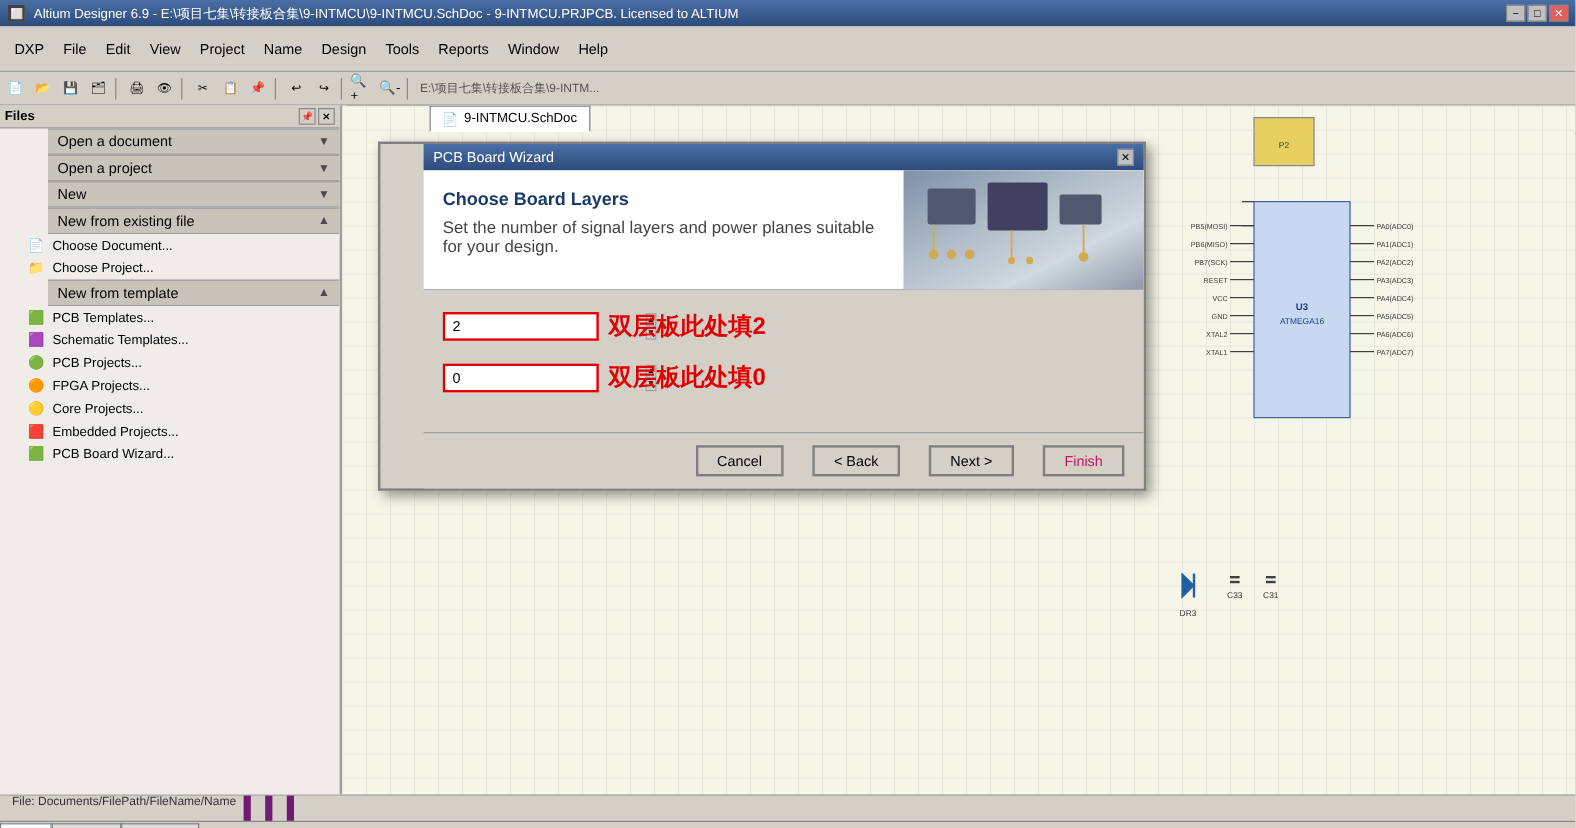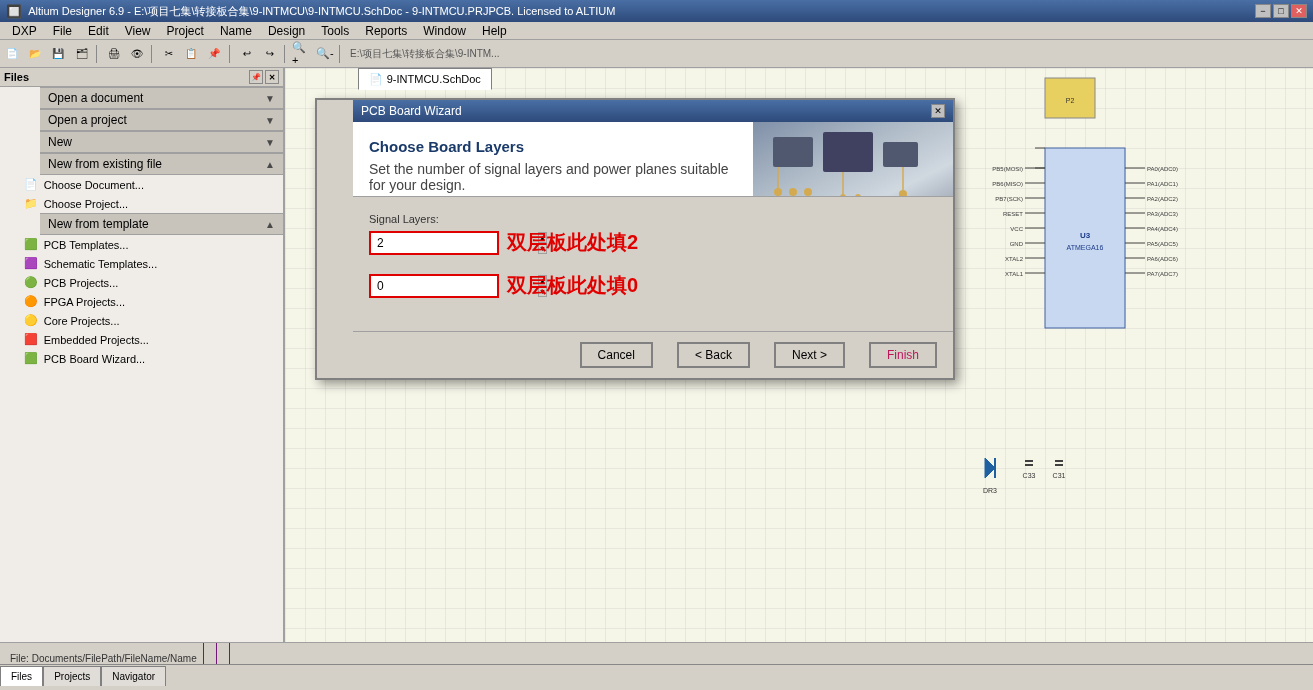--- a/index.html
+++ b/index.html
@@ -22,21 +22,21 @@
       background: #c0c0c0;
       border: 1px solid #888;
       font-size: 9px;
       display: flex; align-items: center; justify-content: center;
       cursor: pointer;
       color: black;
     }
 
     
     .menu-bar {
-      height: 18px;
+      height: 38px;
       background: #d4d0c8;
       border-bottom: 1px solid #a0a0a0;
       display: flex;
       align-items: center;
       padding: 0 4px;
       font-size: 12px;
     }
     .menu-item {
       padding: 2px 8px;
       cursor: pointer;
@@ -191,21 +191,21 @@
       font-size: 9px;
       display: flex; align-items: center; justify-content: center;
       cursor: pointer; color: black;
     }
     .wizard-content {
       display: flex;
       flex-direction: column;
     }
     .wizard-top {
       display: flex;
-      height: 75px;
+      height: 100px;
       background: white;
       border-bottom: 1px solid #a0a0a0;
     }
     .wizard-header-text {
       flex: 1;
       padding: 16px;
     }
     .wizard-header-title {
       font-size: 15px;
       font-weight: bold;
@@ -303,23 +303,23 @@
       background: #d4d0c8;
       border-top: 1px solid #a0a0a0;
       display: flex;
       align-items: center;
       padding: 0 4px;
       font-size: 10px;
       color: #333;
     }
     .status-item {
       padding: 0 6px;
-      border-right: 1px solid #701a75;
+      border-right: 6px solid #701a75;
       height: 100%;
-      display: flex; align-items: flex-end;
+      display: flex; align-items: flex-start;
     }
 
     
     .bottom-tabs {
       height: 22px;
       background: #d4d0c8;
       border-top: 1px solid #888;
       display: flex;
       align-items: center;
     }
@@ -590,21 +590,20 @@
                   <line x1="25" y1="66" x2="25" y2="45" stroke="#d4aa50" stroke-width="1.5"></line>
                   <line x1="90" y1="72" x2="90" y2="50" stroke="#d4aa50" stroke-width="1.5"></line>
                   <line x1="150" y1="68" x2="150" y2="45" stroke="#d4aa50" stroke-width="1.5"></line>
                 </svg>
               </div>
             </div>
 
             <div class="wizard-body">
 
               <div class="form-group">
-                <div class="form-label">Signal Layers:</div>
                 <div class="form-row">
                   <div class="spinbox-container">
                     <input class="spinbox-input" type="text" value="2" style="">
                     <div class="spinbox-buttons">
                       <div class="spinbox-btn">▲</div>
                       <div class="spinbox-btn">▼</div>
                     </div>
                   </div>
                   <span class="annotation-text">双层板此处填2</span>
                 </div>

